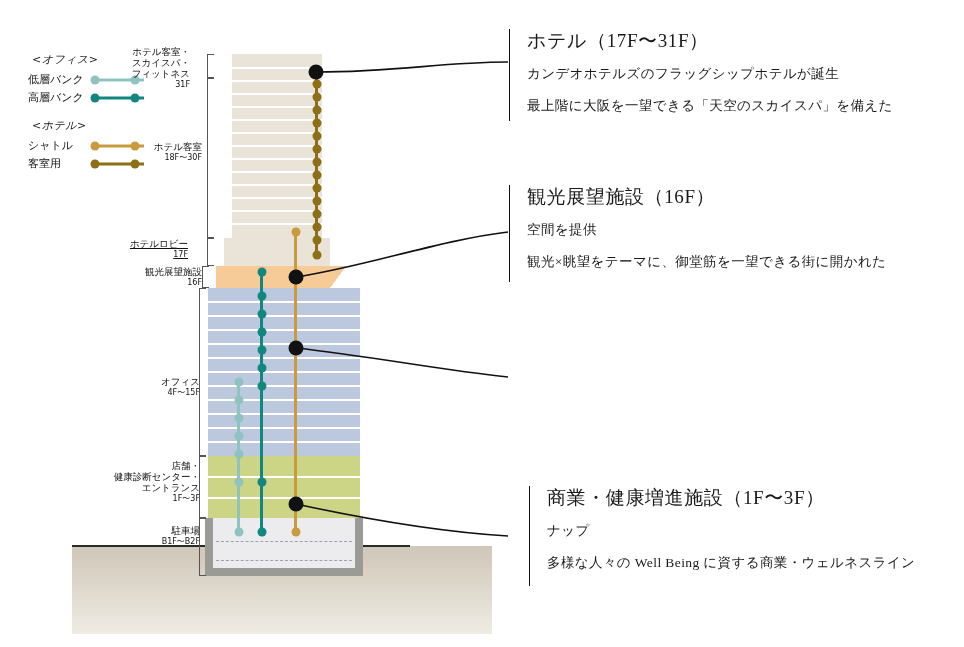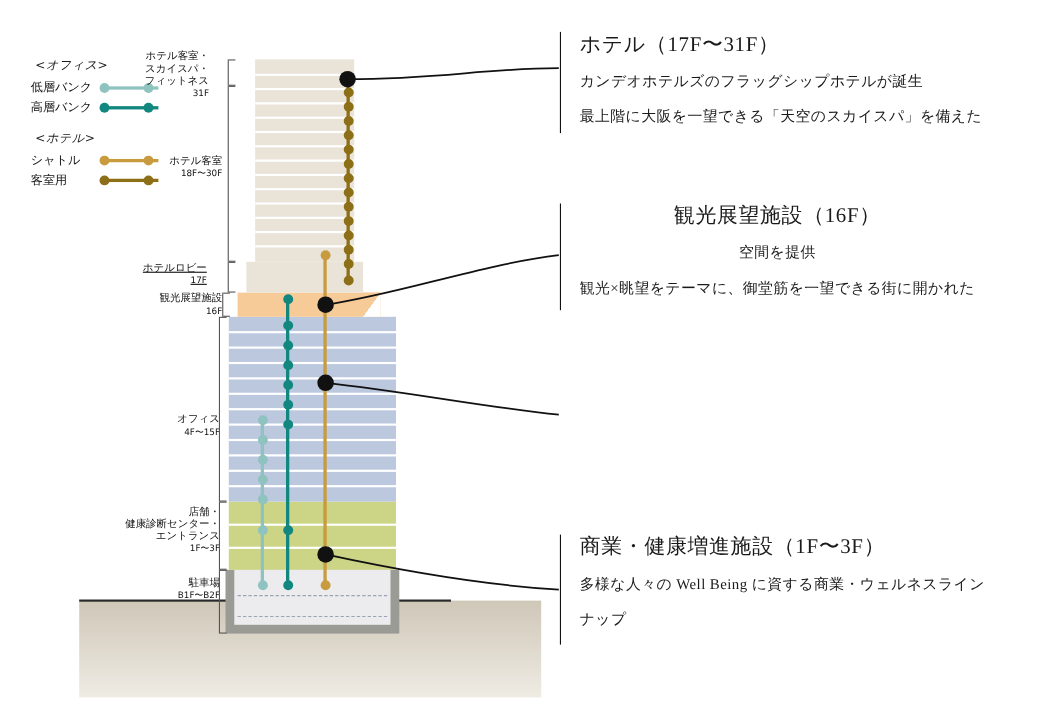--- a/index.html
+++ b/index.html
@@ -273,26 +273,26 @@
     <path d="M296,348 C370,356 440,370 508,377" stroke="#111" stroke-width="1.6" fill="none"></path>
     <path d="M296,504 C370,520 440,532 508,536" stroke="#111" stroke-width="1.6" fill="none"></path>
   </svg>
 
   <div class="panel" style="top:29px;height:92px;">
     <div class="p-title">ホテル（17F〜31F）</div>
     <div class="p-line">カンデオホテルズのフラッグシップホテルが誕生</div>
     <div class="p-line">最上階に大阪を一望できる「天空のスカイスパ」を備えた</div>
   </div>
 
-  <div class="panel" style="top:185px;height:97px;text-align:center;">
+  <div class="panel" style="top:185px;height:97px;">
     <div class="p-title">観光展望施設（16F）</div>
     <div class="p-line">空間を提供</div>
     <div class="p-line">観光×眺望をテーマに、御堂筋を一望できる街に開かれた</div>
   </div>
 
 
-  <div class="panel" style="top:486px;height:100px;">
+  <div class="panel" style="top:486px;height:100px;margin-left:20px;">
     <div class="p-title">商業・健康増進施設（1F〜3F）</div>
+    <div class="p-line">ナップ</div>
     <div class="p-line">多様な人々の Well Being に資する商業・ウェルネスライン</div>
-    <div class="p-line">ナップ</div>
   </div>
 
 </div>
 
 </body></html>

